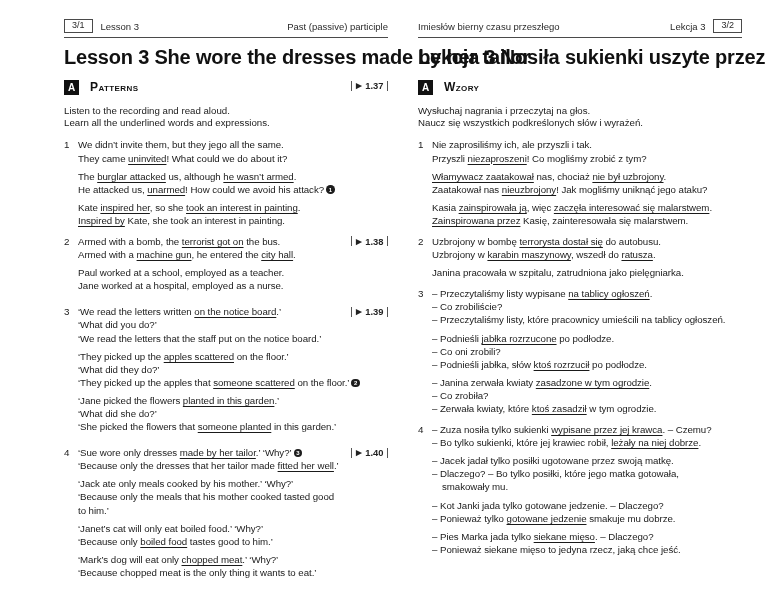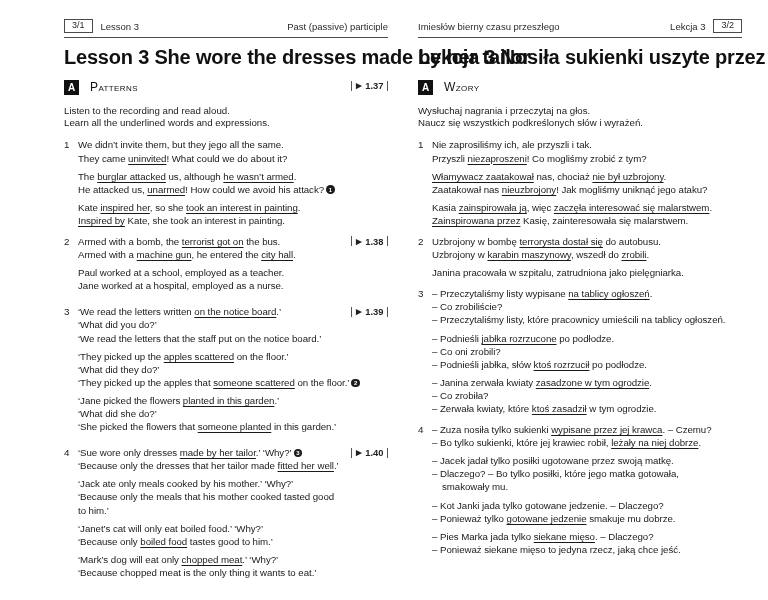--- a/index.html
+++ b/index.html
@@ -18,21 +18,21 @@
   .pg-topic { font-size:9.5px; }
   .hgap { width:8px; flex:none; }
   .hspacer { flex:1; }
 
   .pg-title { font-size:20px; font-weight:bold; letter-spacing:-0.2px;
     margin:8px 0 10px 0; color:#111; white-space:nowrap; }
 
   .section-row { position:relative; display:flex; align-items:center; margin-bottom:10px; height:16px; }
   .a-box { width:15px; height:15px; background:#111; color:#fff; font-weight:bold;
     font-size:10px; display:flex; align-items:center; justify-content:center; flex:none; }
-  .sec-heading { font-weight:normal; font-variant:small-caps; font-size:12px;
+  .sec-heading { font-weight:bold; font-variant:small-caps; font-size:12px;
     letter-spacing:0.4px; margin-left:11px; color:#111; }
 
   .audio-tag { display:inline-flex; align-items:center; gap:3.5px; font-weight:bold;
     font-size:9.4px; color:#222; }
   .audio-abs { position:absolute; right:0; top:1px; }
   .audio-bar { width:1px; height:10px; background:#555; display:inline-block; }
   .audio-play { font-size:7.5px; line-height:1; }
 
   .intro { margin-bottom:9px; }
   .intro-line { font-size:9.7px; line-height:12.2px; white-space:nowrap; }
@@ -204,21 +204,21 @@
               <div class="line"><span>Kasia </span><span class="u">zainspirowała ją</span><span>, więc </span><span class="u">zaczęła interesować się malarstwem</span><span>.</span></div>
               <div class="line"><span class="u">Zainspirowana przez</span><span> Kasię, zainteresowała się malarstwem.</span></div>
             </div>
           </div>
         </div>
         <div class="item">
           <div class="item-num">2</div>
           <div class="item-body">
             <div class="para">
               <div class="line"><span>Uzbrojony w bombę </span><span class="u">terrorysta dostał się</span><span> do autobusu.</span></div>
-              <div class="line"><span>Uzbrojony w </span><span class="u">karabin maszynowy</span><span>, wszedł do </span><span class="u">zrobili</span><span>.</span></div>
+              <div class="line"><span>Uzbrojony w </span><span class="u">karabin maszynowy</span><span>, wszedł do </span><span class="u">ratusza</span><span>.</span></div>
             </div>
             <div class="para">
               <div class="line"><span>Janina pracowała w szpitalu, zatrudniona jako pielęgniarka.</span></div>
             </div>
           </div>
         </div>
         <div class="item">
           <div class="item-num">3</div>
           <div class="item-body">
             <div class="para">

